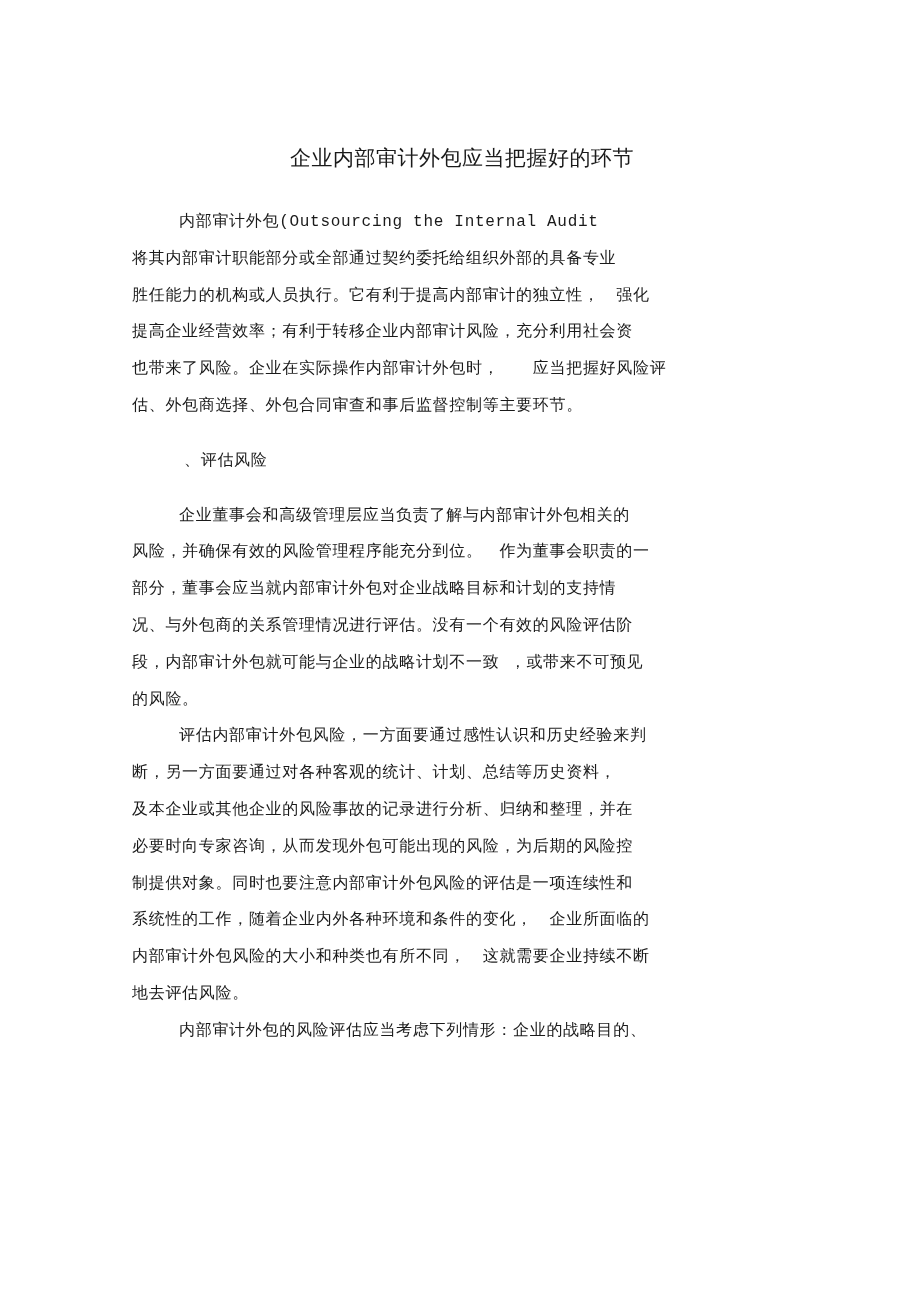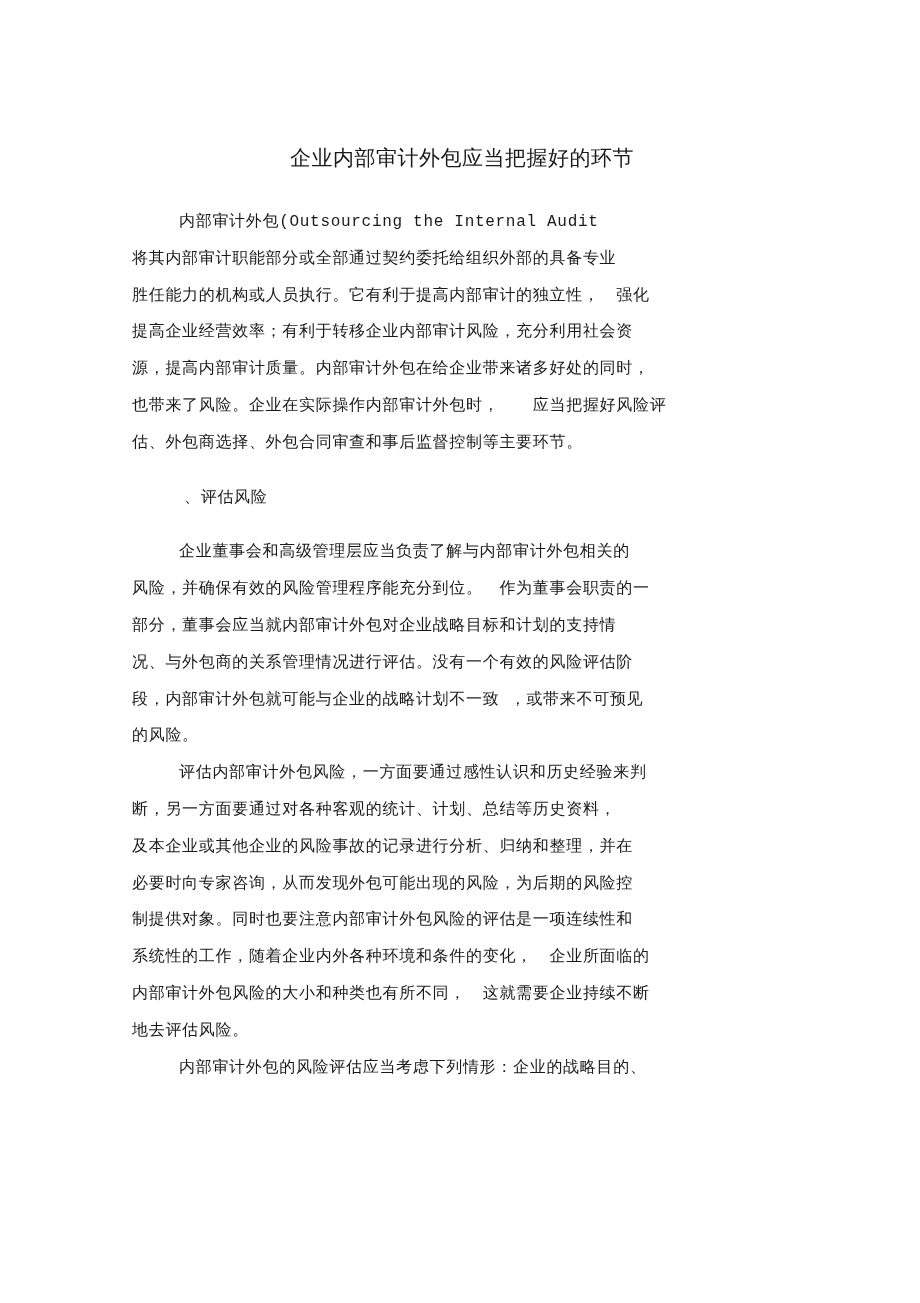--- a/index.html
+++ b/index.html
@@ -45,21 +45,20 @@
 <body>
 
 <div class="page" style="background: rgb(255, 255, 255); color: rgb(26, 26, 26);">
   <div class="doc">
     <h1 class="title">企业内部审计外包应当把握好的环节</h1>
     <div id="doc-body">
         <div class="line indent gap-after-title">内部审计外包(Outsourcing the Internal Audit</div>
         <div class="line">将其内部审计职能部分或全部通过契约委托给组织外部的具备专业</div>
         <div class="line">胜任能力的机构或人员执行。它有利于提高内部审计的独立性，　强化</div>
         <div class="line">提高企业经营效率；有利于转移企业内部审计风险，充分利用社会资</div>
-        <div class="line">源，提高内部审计质量。内部审计外包在给企业带来诸多好处的同时，</div>
         <div class="line">也带来了风险。企业在实际操作内部审计外包时，　　应当把握好风险评</div>
         <div class="line">估、外包商选择、外包合同审查和事后监督控制等主要环节。</div>
         <div class="line heading">、评估风险</div>
         <div class="line indent gap-after-heading">企业董事会和高级管理层应当负责了解与内部审计外包相关的</div>
         <div class="line">风险，并确保有效的风险管理程序能充分到位。　作为董事会职责的一</div>
         <div class="line">部分，董事会应当就内部审计外包对企业战略目标和计划的支持情</div>
         <div class="line">况、与外包商的关系管理情况进行评估。没有一个有效的风险评估阶</div>
         <div class="line">段，内部审计外包就可能与企业的战略计划不一致 ，或带来不可预见</div>
         <div class="line">的风险。</div>
         <div class="line indent">评估内部审计外包风险，一方面要通过感性认识和历史经验来判</div>

